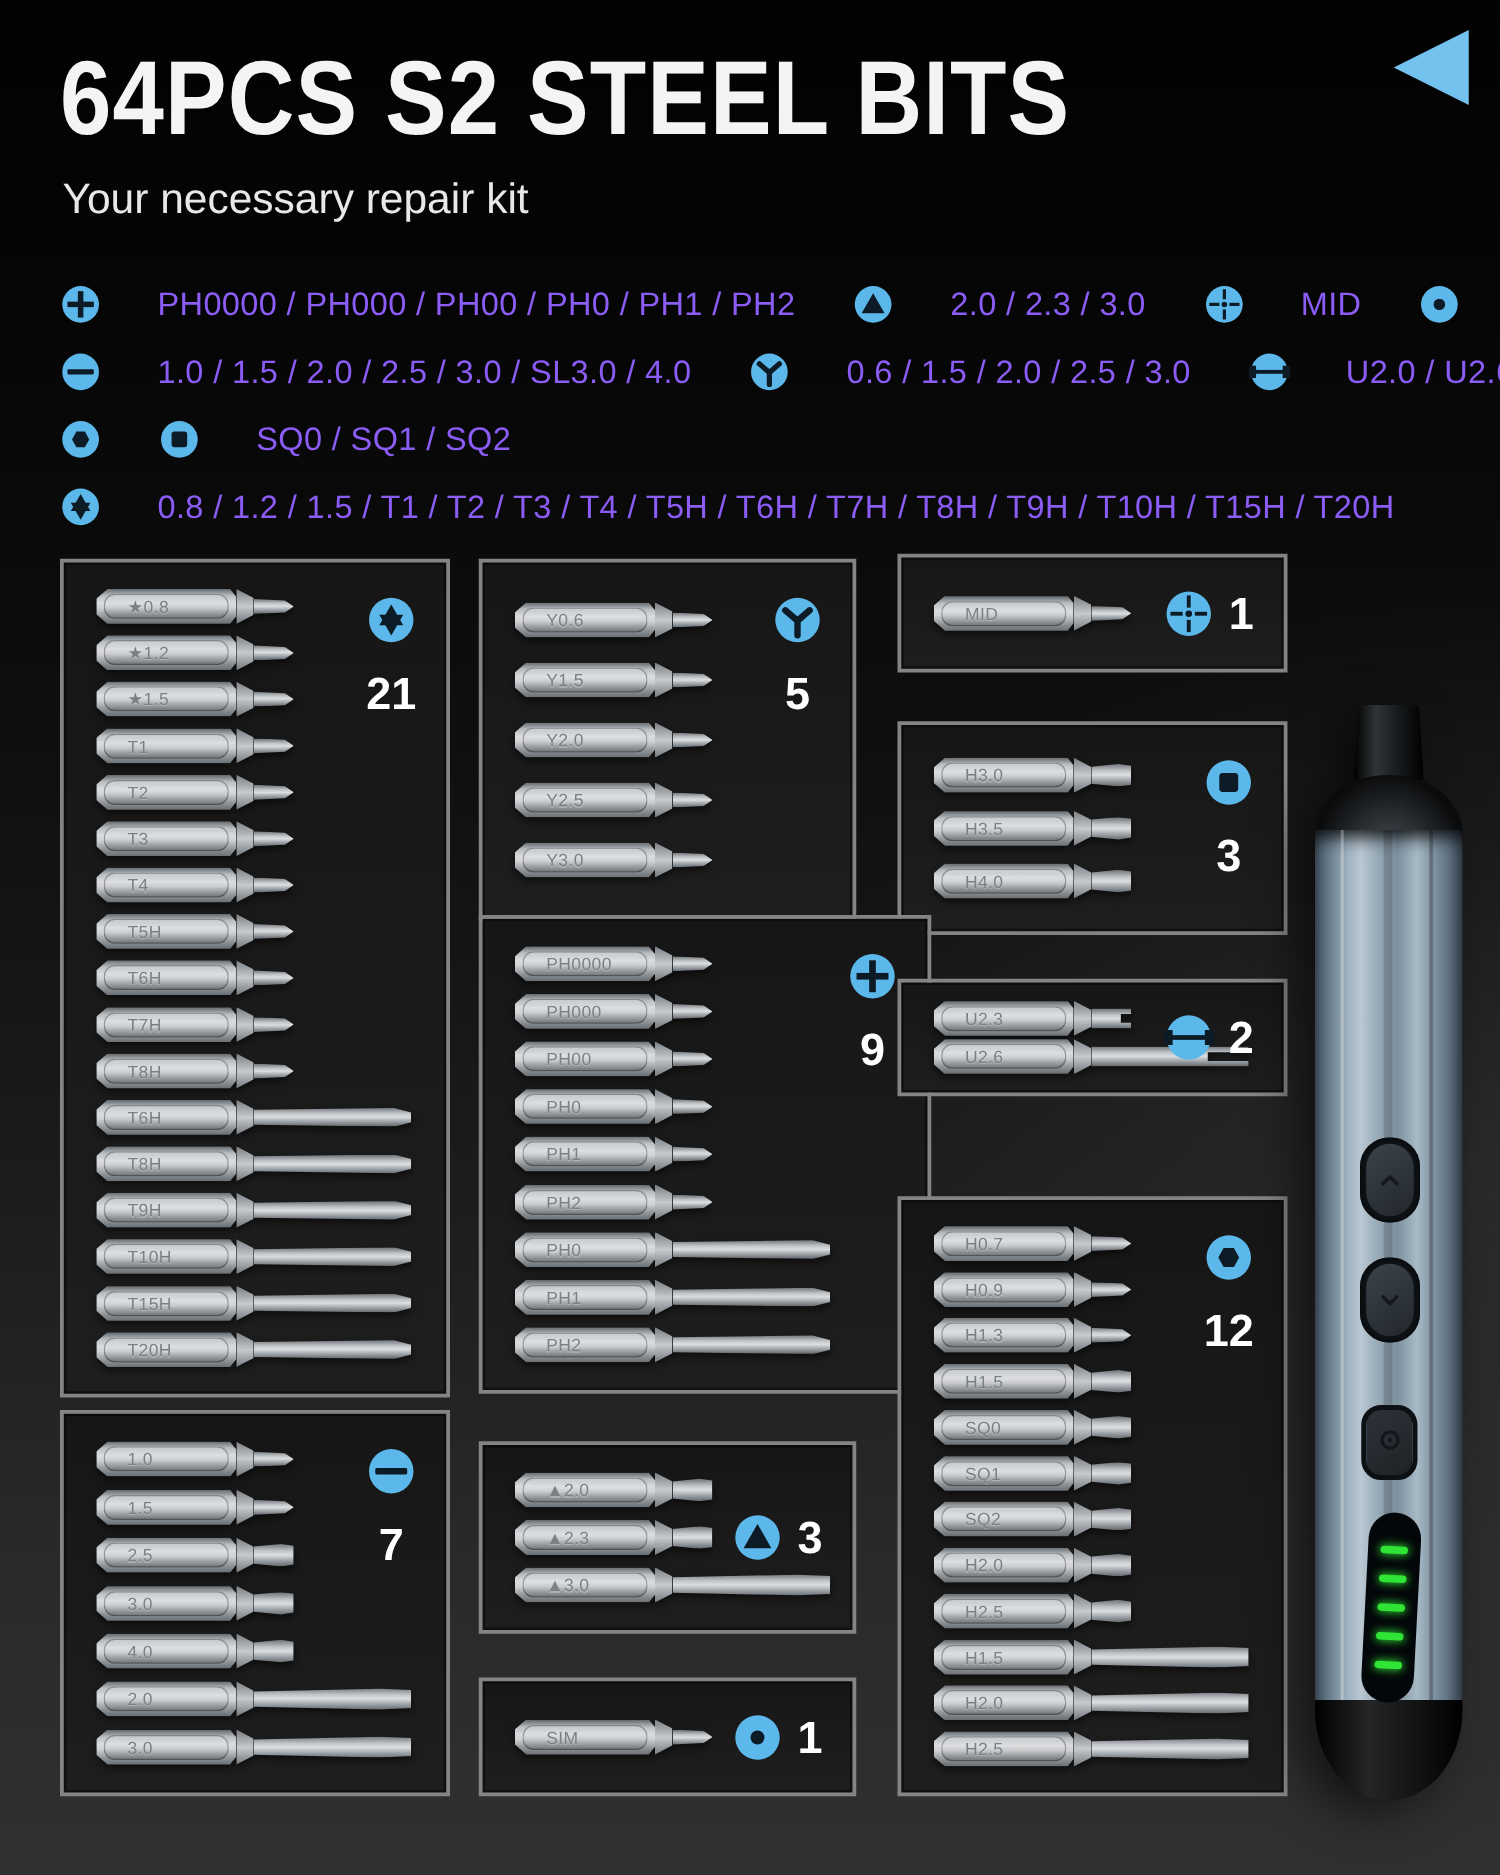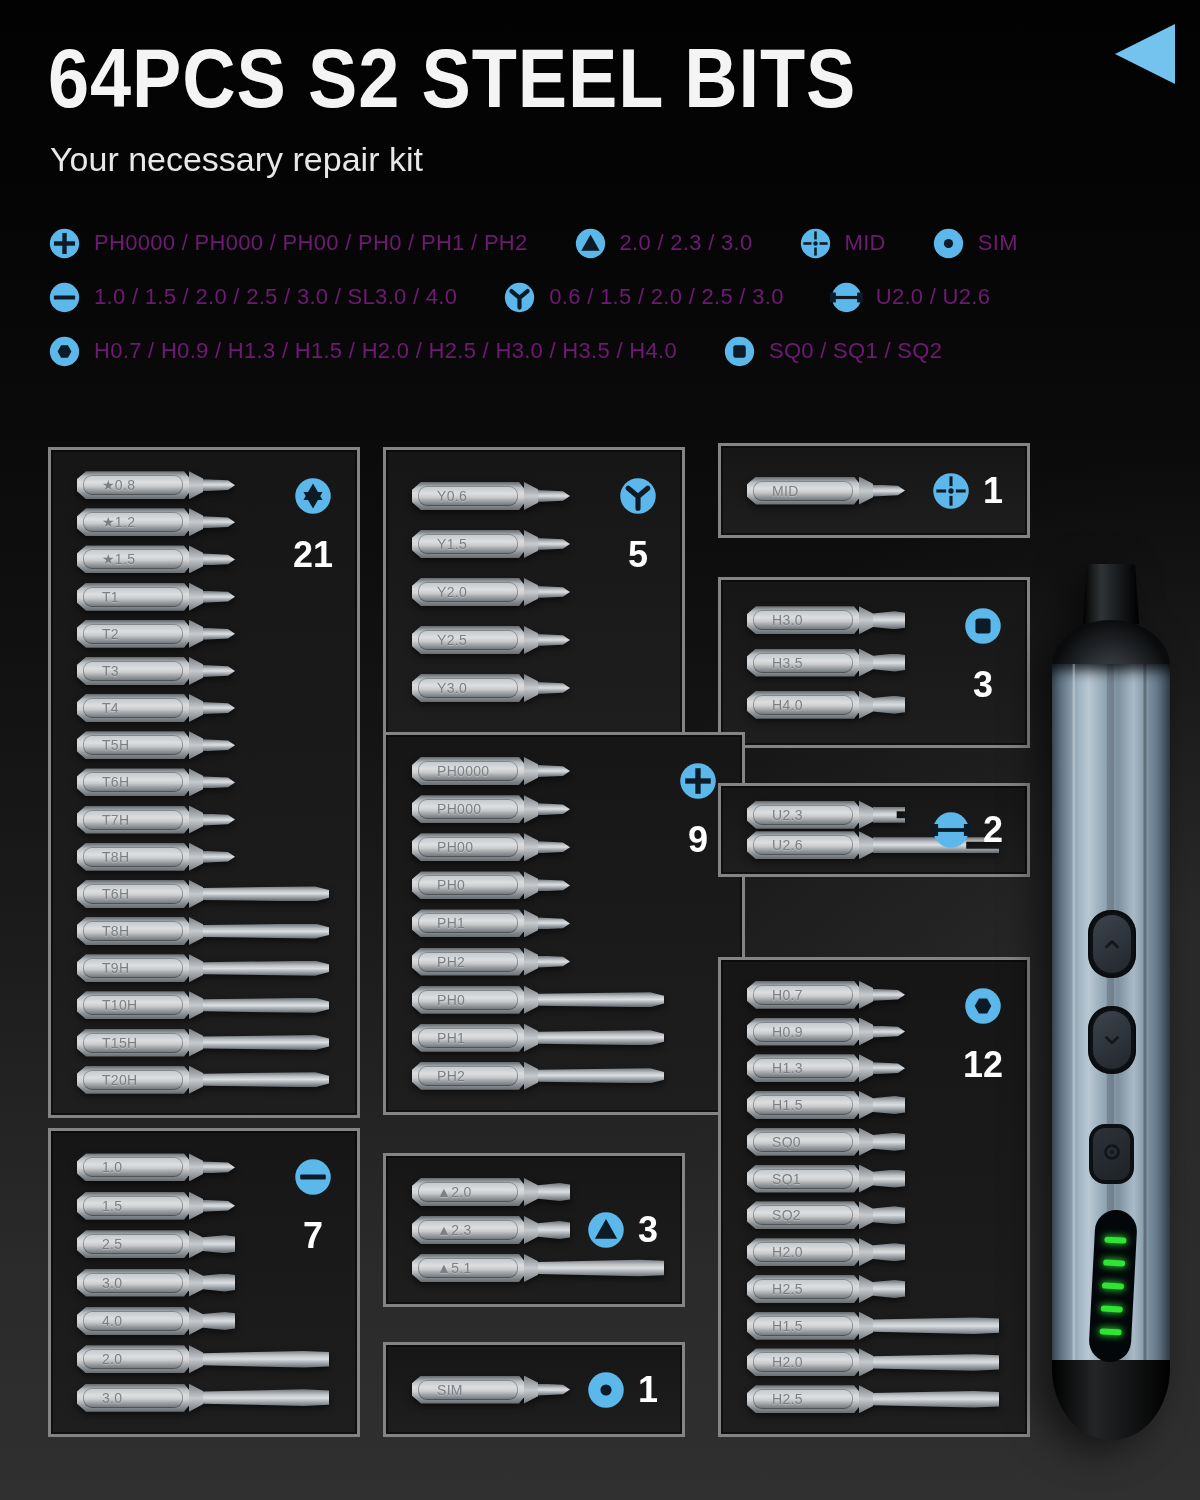--- a/index.html
+++ b/index.html
@@ -22,21 +22,21 @@
   .corner-arrow{
     position:absolute;top:24px;right:25px;width:0;height:0;
     border-top:30px solid transparent;border-bottom:30px solid transparent;
     border-right:60px solid #74c3ef;
   }
   
   .legend{position:absolute;left:48px;top:216px;width:1030px;}
   .legend-row{display:flex;align-items:center;gap:46px;height:54px;}
   .legend-item{display:flex;align-items:center;gap:13px;}
   .legend-item svg{flex:0 0 auto;display:block;}
-  .legend-label{color:#701a75;font-size:22px;letter-spacing:.3px;white-space:nowrap;}
+  .legend-label{color:#8b5cf6;font-size:26px;letter-spacing:.3px;white-space:nowrap;margin-left:32px;}
   
   .panel{
     position:absolute;border:3px solid #848484;box-sizing:border-box;
     background:linear-gradient(180deg,#161616,#1e1e1e);
     box-shadow:inset 0 0 0 2px rgba(0,0,0,.45);
   }
   .panel-torx   {left:48px; top:447px; width:312px;height:671px;}
   .panel-slotted{left:48px; top:1128px;width:312px;height:309px;}
   .panel-y      {left:383px;top:447px; width:302px;height:290px;}
   .panel-ph     {left:383px;top:732px; width:362px;height:383px;}
@@ -185,28 +185,37 @@
         </svg>
         <span class="legend-label">U2.0 / U2.6</span>
       </div>
     </div>
     <div class="legend-row">
       <div class="legend-item">
         <svg width="33" height="33" viewBox="0 0 36 36">
           <circle cx="18" cy="18" r="16" fill="#5cb8ea"></circle>
           <polygon points="10.5,18 14.3,11.2 21.7,11.2 25.5,18 21.7,24.8 14.3,24.8" fill="#0d1b26"></polygon>
         </svg>
-        <span class="legend-label">H0.7 / H0.9 / H1.3 / H1.5 / H2.0 / H2.5 / H3.0 / H3.5 / H4.0</span>
       </div>
       <div class="legend-item">
         <svg width="33" height="33" viewBox="0 0 36 36">
           <circle cx="18" cy="18" r="16" fill="#5cb8ea"></circle>
           <rect x="11.2" y="11.2" width="13.6" height="13.6" rx="2.5" fill="#0d1b26"></rect>
         </svg>
         <span class="legend-label">SQ0 / SQ1 / SQ2</span>
+      </div>
+    </div>
+    <div class="legend-row">
+      <div class="legend-item">
+        <svg width="33" height="33" viewBox="0 0 36 36">
+          <circle cx="18" cy="18" r="16" fill="#5cb8ea"></circle>
+          <polygon points="18,6.8 26.6,21.7 9.4,21.7" fill="#0d1b26"></polygon>
+          <polygon points="18,29.2 9.4,14.3 26.6,14.3" fill="#0d1b26"></polygon>
+        </svg>
+        <span class="legend-label">0.8 / 1.2 / 1.5 / T1 / T2 / T3 / T4 / T5H / T6H / T7H / T8H / T9H / T10H / T15H / T20H</span>
       </div>
     </div>
   </div>
 
 <div>
     <section class="panel panel-torx">
       <div class="bits">
         <div class="bit s tip-thin">
           <div class="shank">
          <div class="plate">
@@ -821,21 +830,21 @@
          <div class="plate">
               <span class="bit-label">▲2.3</span>
             </div>
        </div>
        <div class="neck"></div>
        <div class="shaft"></div>
         </div>
         <div class="bit l tip-wide">
           <div class="shank">
          <div class="plate">
-              <span class="bit-label">▲5.1</span>
+              <span class="bit-label">▲3.0</span>
             </div>
        </div>
        <div class="neck"></div>
        <div class="shaft"></div>
         </div>
       </div>
       <div class="badge inline">
         <svg width="40" height="40" viewBox="0 0 36 36">
           <circle cx="18" cy="18" r="16" fill="#5cb8ea"></circle>
           <polygon points="18,8.2 28,25.8 8,25.8" fill="#0d1b26"></polygon>

